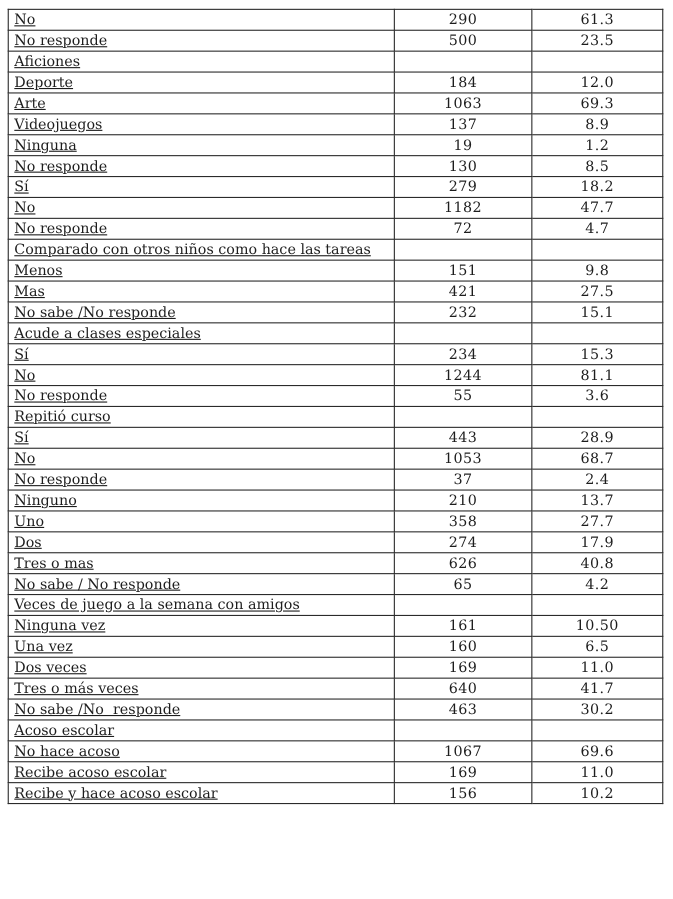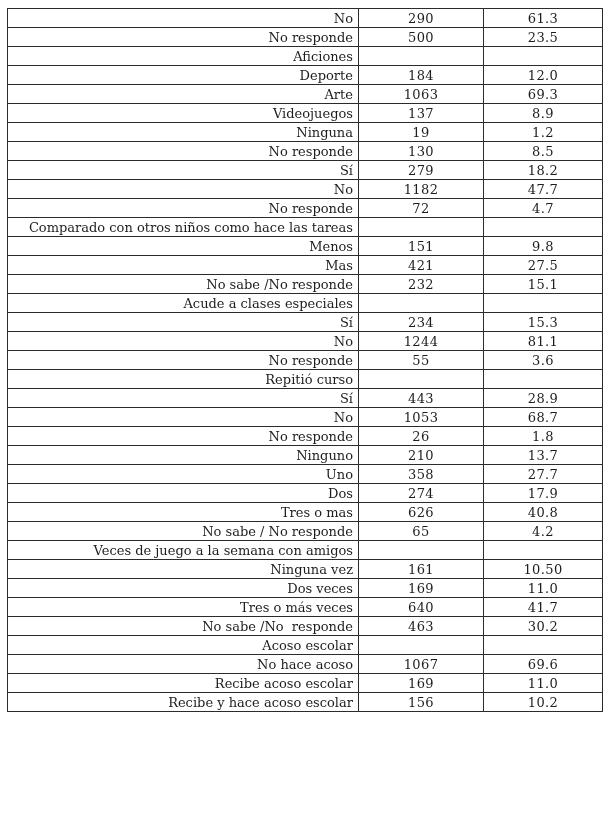--- a/index.html
+++ b/index.html
@@ -28,22 +28,23 @@
   }
   table.freq-table td {
     border: 1px solid #2b2b2b;
     height: 18px;
     padding: 0 5px;
     line-height: 17px;
     vertical-align: middle;
     overflow: hidden;
   }
   td.cell-label {
-    text-align: right;
+    text-align: left;
     white-space: pre-wrap;
+    text-decoration: underline;
   }
   td.cell-num {
     text-align: center;
     letter-spacing: 0.03em;
   }
 </style>
 </head>
 <body>
 
 <div class="page">
@@ -159,22 +160,22 @@
     <td class="cell-num">443</td>
     <td class="cell-num">28.9</td>
   </tr>
         <tr>
     <td class="cell-label">No</td>
     <td class="cell-num">1053</td>
     <td class="cell-num">68.7</td>
   </tr>
         <tr>
     <td class="cell-label">No responde</td>
-    <td class="cell-num">26</td>
-    <td class="cell-num">1.8</td>
+    <td class="cell-num">37</td>
+    <td class="cell-num">2.4</td>
   </tr>
         <tr>
     <td class="cell-label">Ninguno</td>
     <td class="cell-num">210</td>
     <td class="cell-num">13.7</td>
   </tr>
         <tr>
     <td class="cell-label">Uno</td>
     <td class="cell-num">358</td>
     <td class="cell-num">27.7</td>
@@ -196,20 +197,25 @@
   </tr>
         <tr>
     <td class="cell-label">Veces de juego a la semana con amigos</td>
     <td class="cell-num"></td>
     <td class="cell-num"></td>
   </tr>
         <tr>
     <td class="cell-label">Ninguna vez</td>
     <td class="cell-num">161</td>
     <td class="cell-num">10.50</td>
+  </tr>
+        <tr>
+    <td class="cell-label">Una vez</td>
+    <td class="cell-num">160</td>
+    <td class="cell-num">6.5</td>
   </tr>
         <tr>
     <td class="cell-label">Dos veces</td>
     <td class="cell-num">169</td>
     <td class="cell-num">11.0</td>
   </tr>
         <tr>
     <td class="cell-label">Tres o más veces</td>
     <td class="cell-num">640</td>
     <td class="cell-num">41.7</td>

